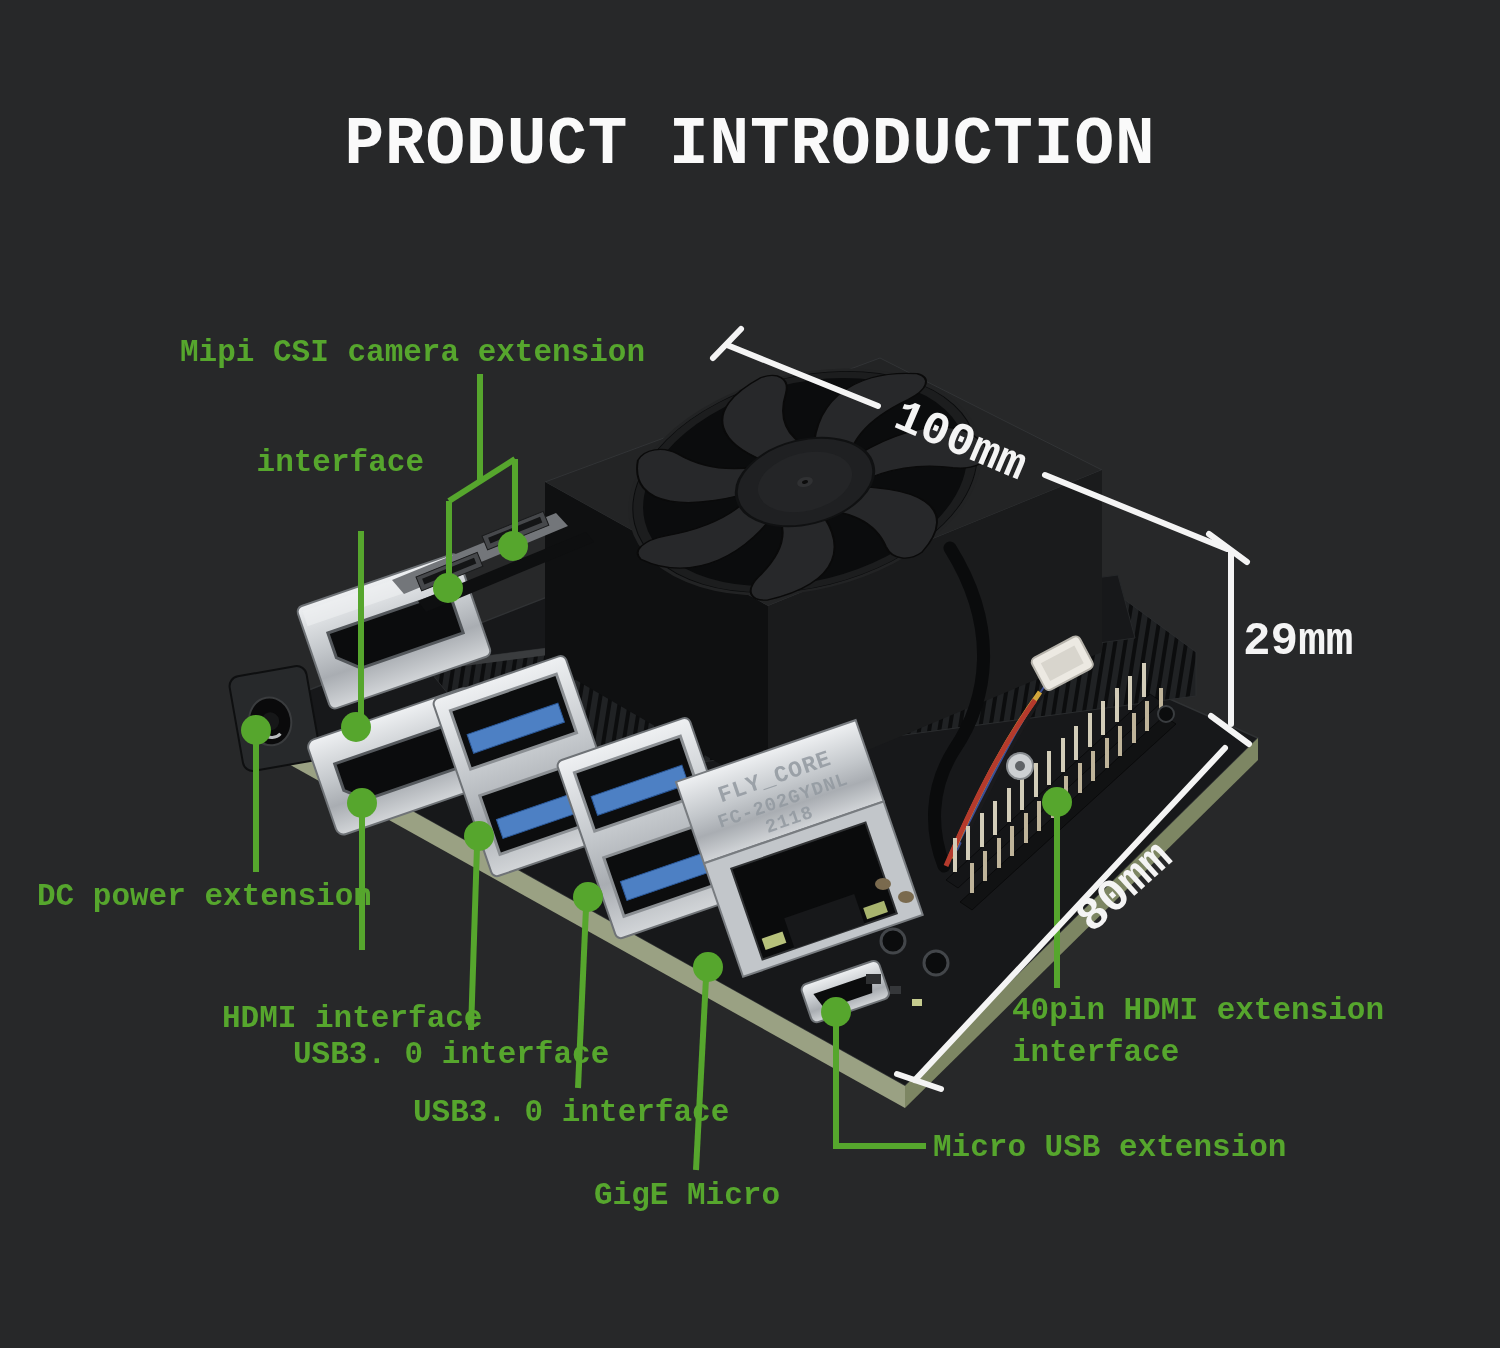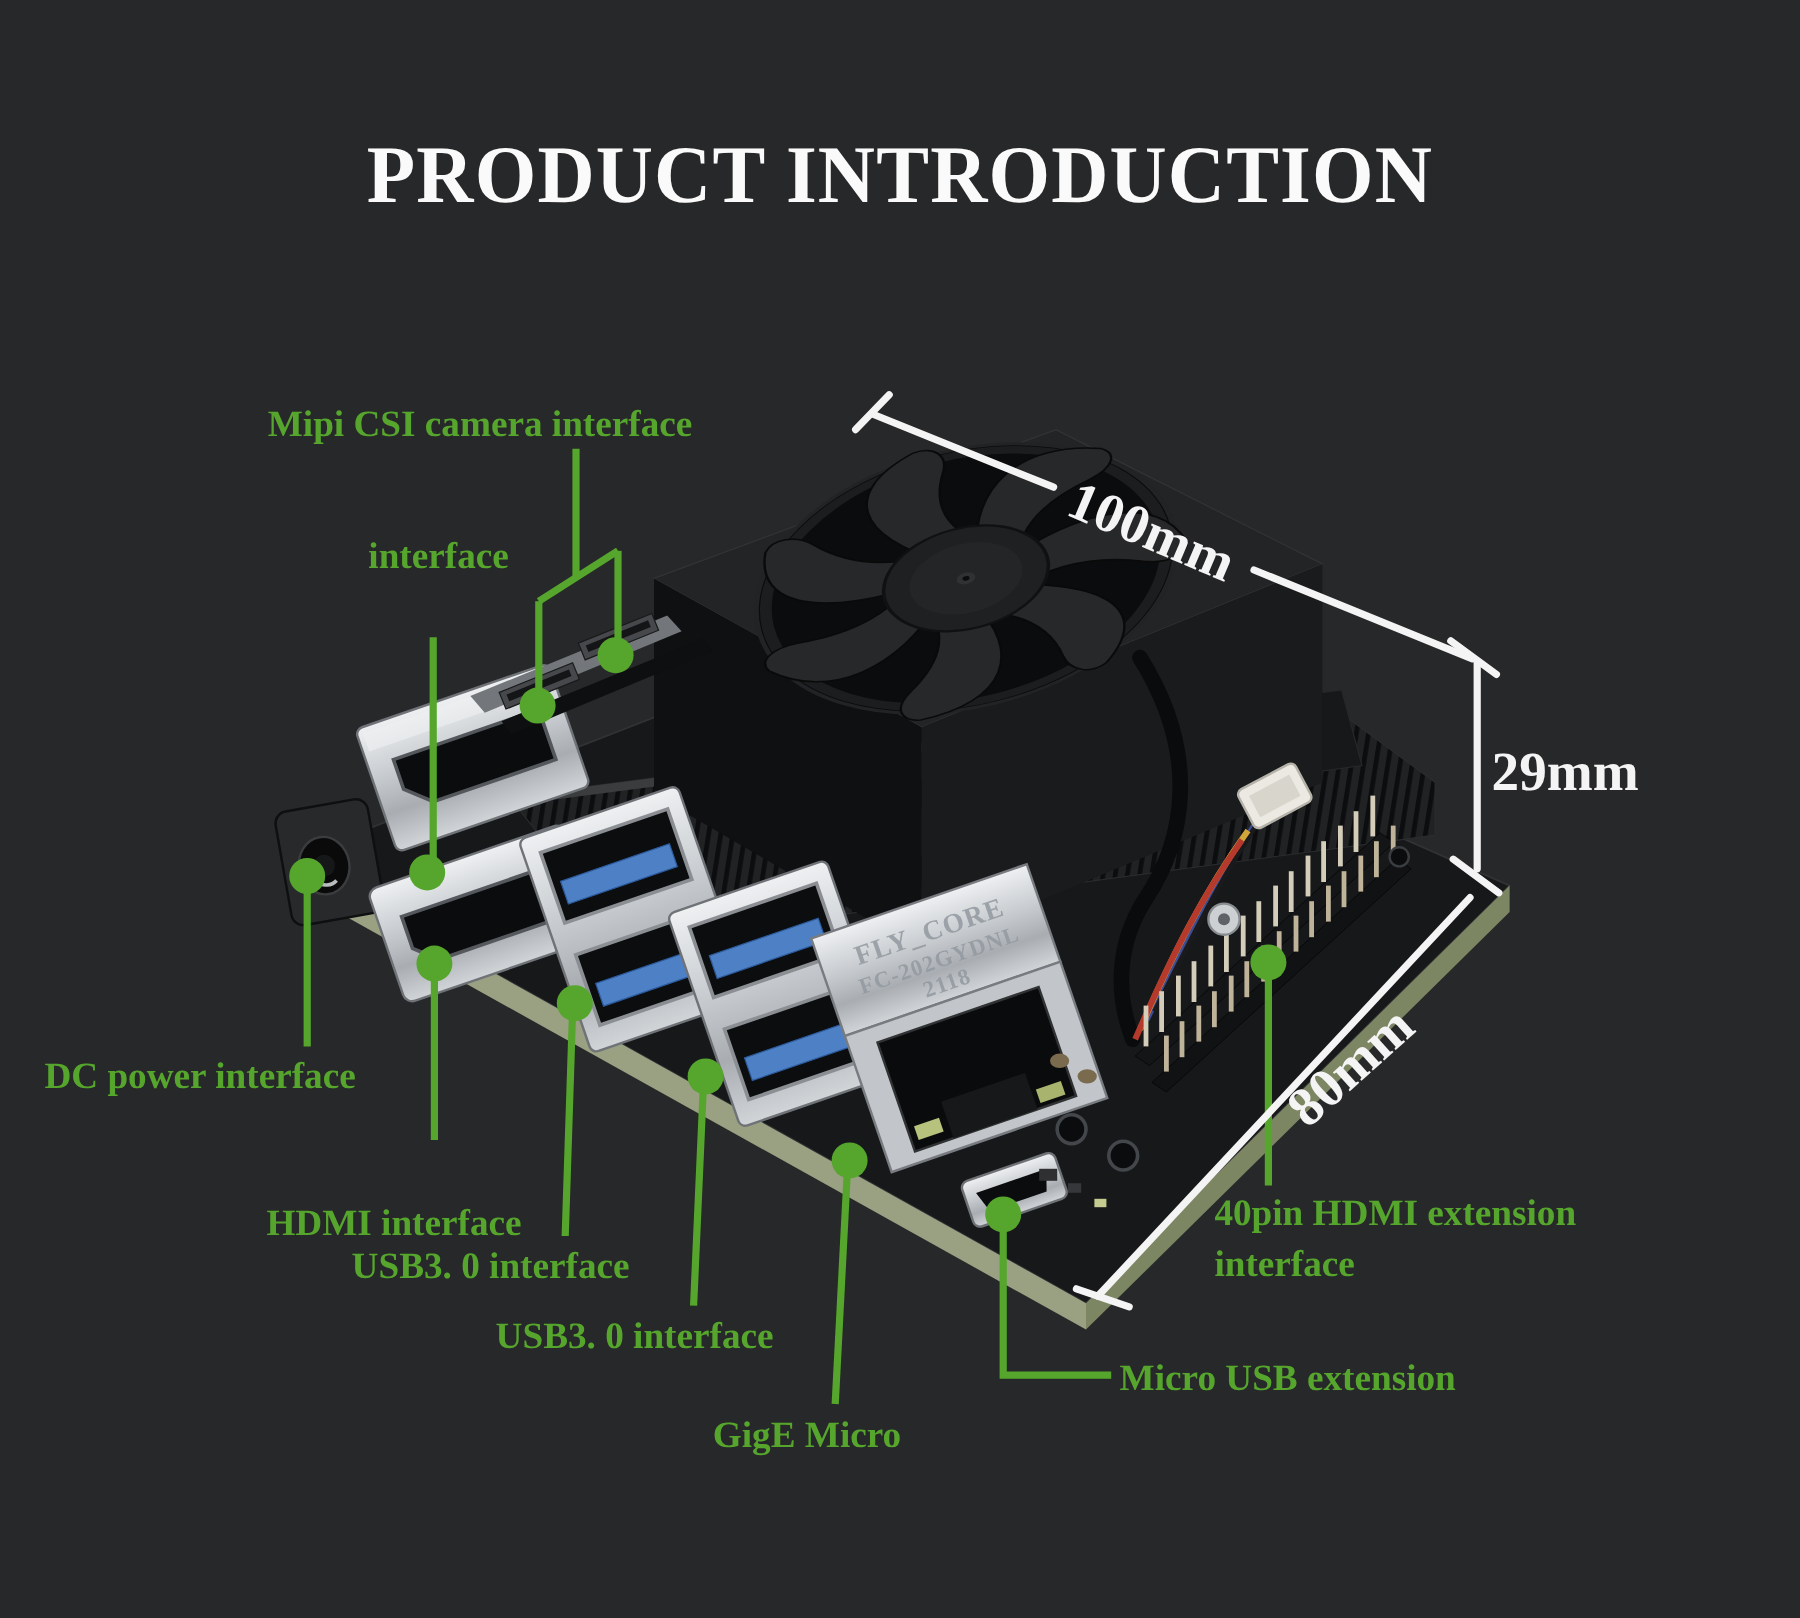--- a/index.html
+++ b/index.html
@@ -1,17 +1,17 @@
 <!DOCTYPE html>
 <html><head>
 <meta charset="utf-8">
 <style>
   html,body{margin:0;padding:0;background:#272829;}
   #stage{position:relative;width:1500px;height:1348px;background:#272829;overflow:hidden;
-         font-family:Liberation Serif, serif;}
+         font-family:Liberation Mono, monospace;}
   .title{position:absolute;left:0;top:106px;width:1500px;text-align:center;color:#fafafa;
          font-size:68px;font-weight:700;letter-spacing:1px;transform:scaleX(.97);white-space:nowrap;}
   .lbl{position:absolute;color:#56A62D;font-size:31px;font-weight:700;line-height:42px;white-space:nowrap;}
   .dim{position:absolute;color:#F4F4F4;font-size:46px;font-weight:700;white-space:nowrap;}
   svg{position:absolute;left:0;top:0;}
   .cline{stroke:#56A62D;stroke-width:6;fill:none;}
   .cdot{fill:#56A62D;}
   .dline{stroke:#F4F4F4;stroke-width:6;fill:none;stroke-linecap:round;}
   .engrave{fill:#9299a0;font-weight:700;opacity:.85;letter-spacing:1px;}
 </style>
@@ -232,27 +232,27 @@
       <line class="dline" x1="1045" y1="475" x2="1227" y2="549"></line>
       <line class="dline" x1="713" y1="358" x2="741" y2="329"></line>
       <line class="dline" x1="1209" y1="534" x2="1247" y2="562"></line>
       <line class="dline" x1="1231" y1="552" x2="1231" y2="724"></line>
       <line class="dline" x1="1211" y1="716" x2="1249" y2="744"></line>
       <line class="dline" x1="1225" y1="748" x2="915" y2="1080"></line>
       <line class="dline" x1="897" y1="1074" x2="941" y2="1089"></line>
     </g>
   </svg>
 
-  <div class="lbl" style="left:180px;top:332px;width:440px;text-align:center;">Mipi CSI camera interface</div>
+  <div class="lbl" style="left:180px;top:332px;width:440px;text-align:center;">Mipi CSI camera extension</div>
 
   <div class="lbl" style="left:100px;top:442px;width:324px;text-align:right;">
     <div>interface</div>
   </div>
 
-  <div class="lbl" style="left:37px;top:876px;">DC power interface</div>
+  <div class="lbl" style="left:37px;top:876px;">DC power extension</div>
   <div class="lbl" style="left:222px;top:954px;margin-top:44px;">HDMI interface</div>
   <div class="lbl" style="left:293px;top:1034px;">USB3. 0 interface</div>
   <div class="lbl" style="left:413px;top:1092px;">USB3. 0 interface</div>
   <div class="lbl" style="left:594px;top:1175px;">GigE Micro</div>
   <div class="lbl" style="left:933px;top:1127px;">Micro USB extension</div>
 
   <div class="lbl" style="left:1012px;top:990px;">
     <div>40pin HDMI extension</div>
     <div>interface</div>
   </div>

